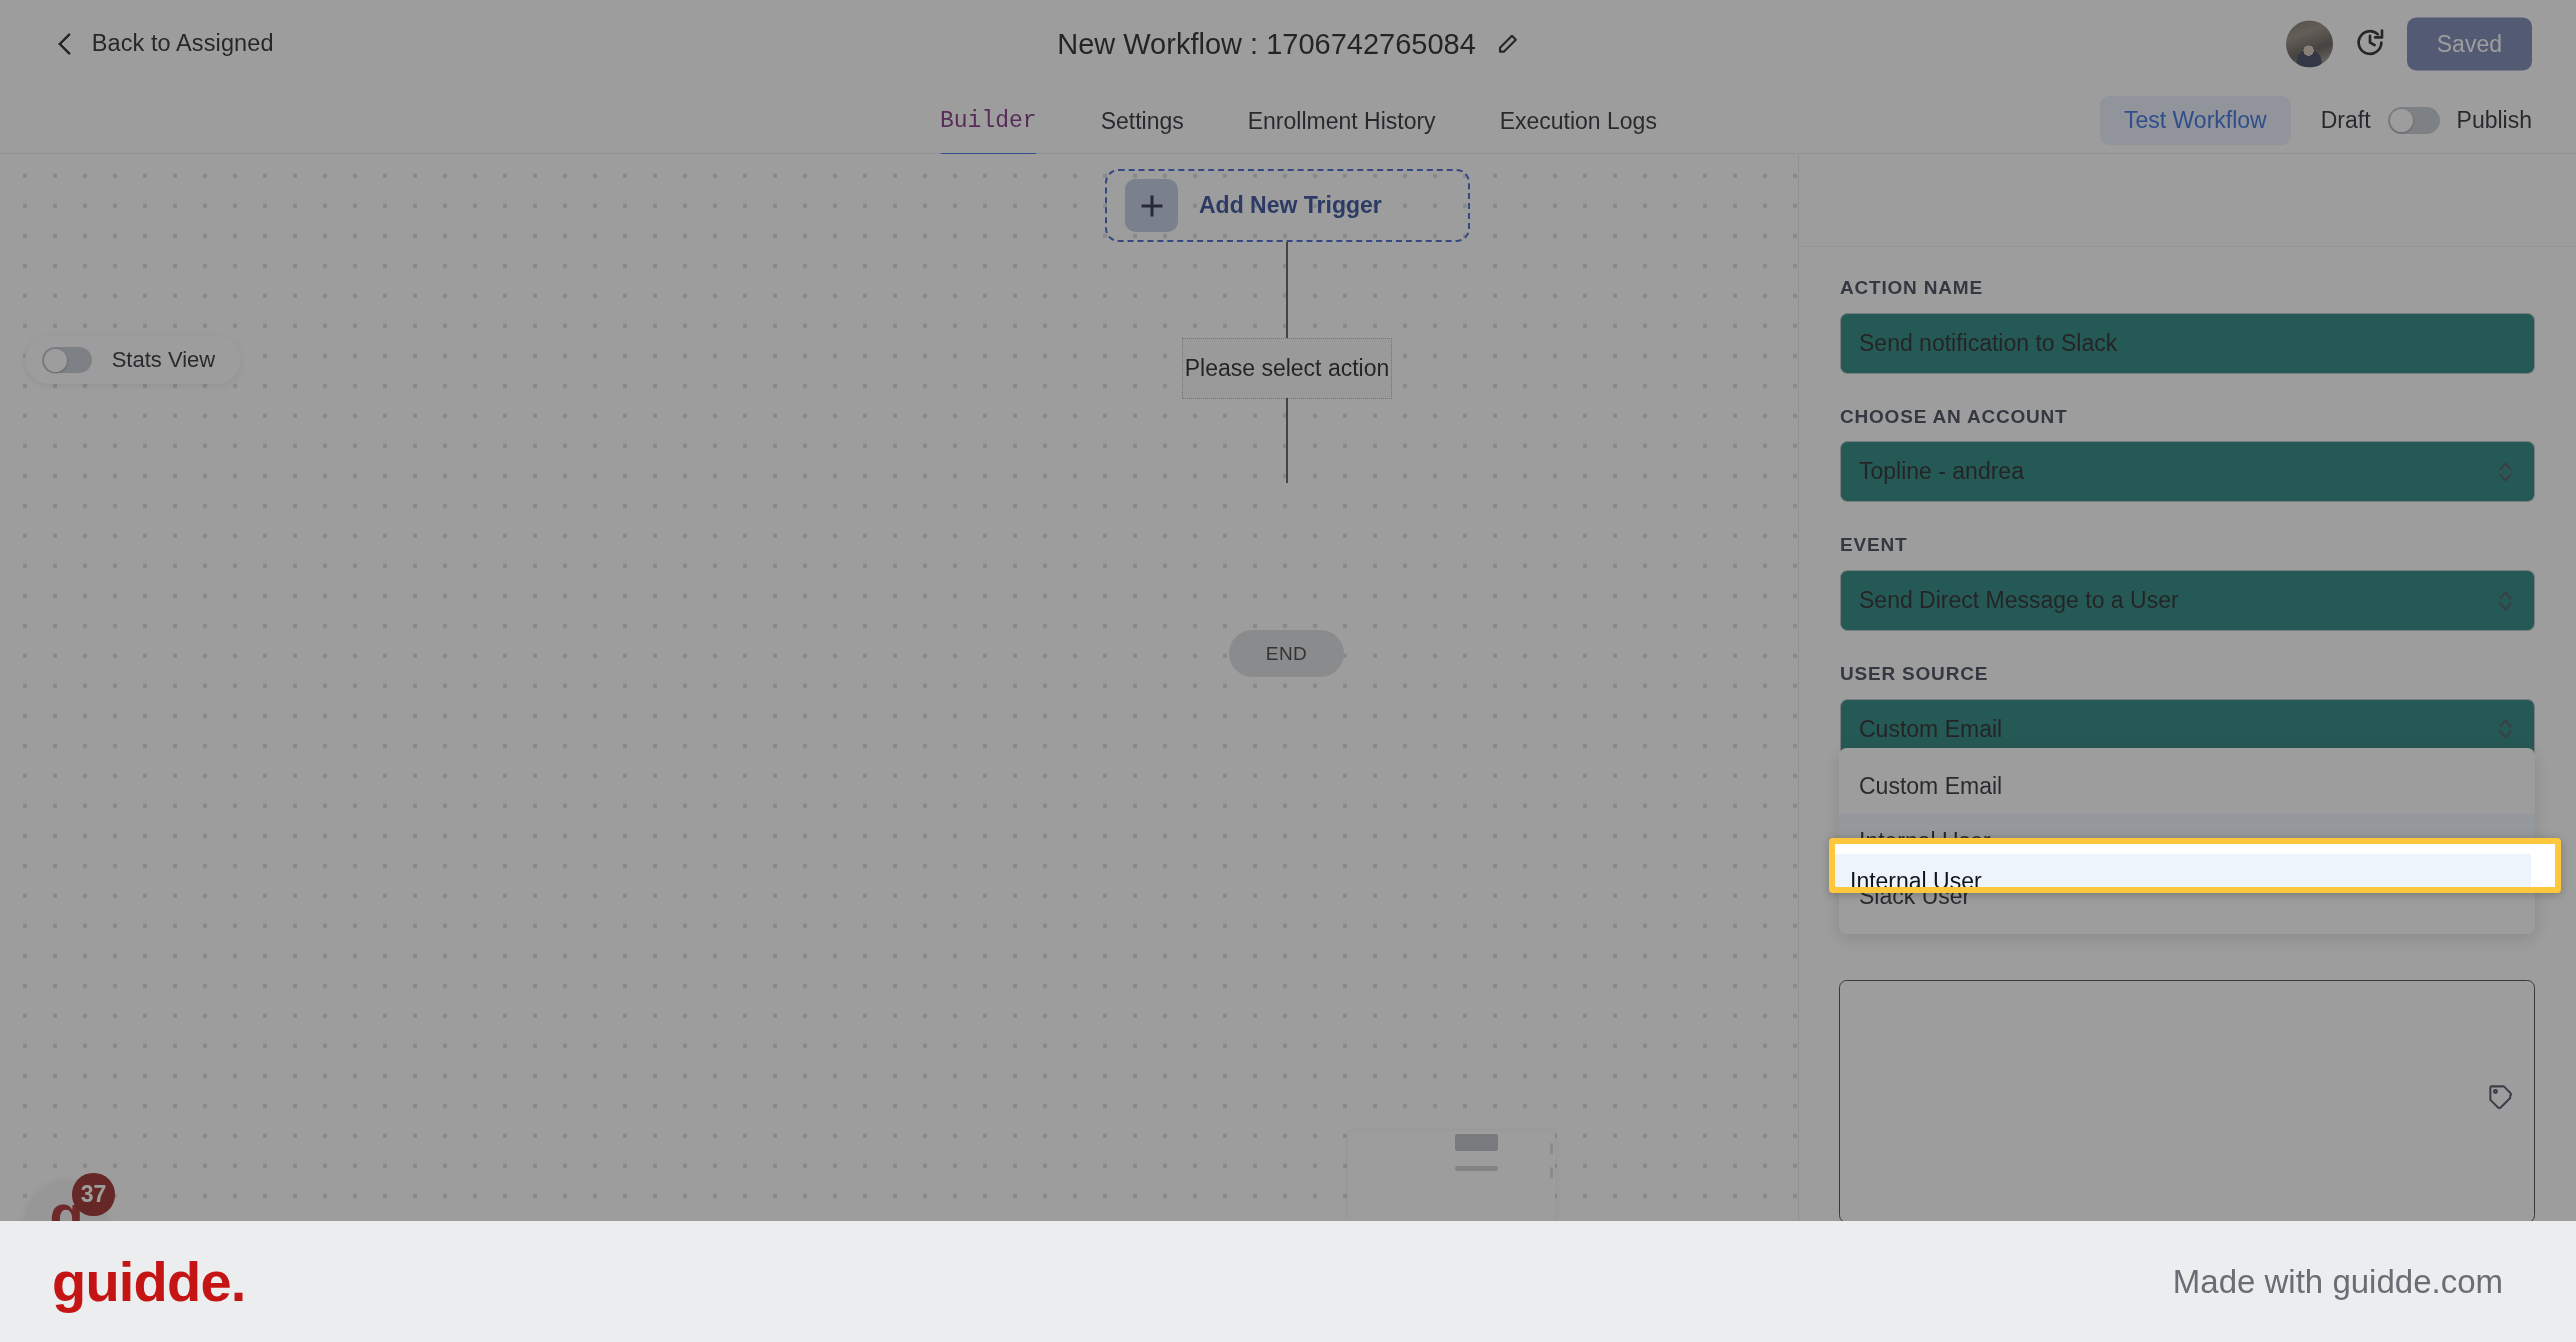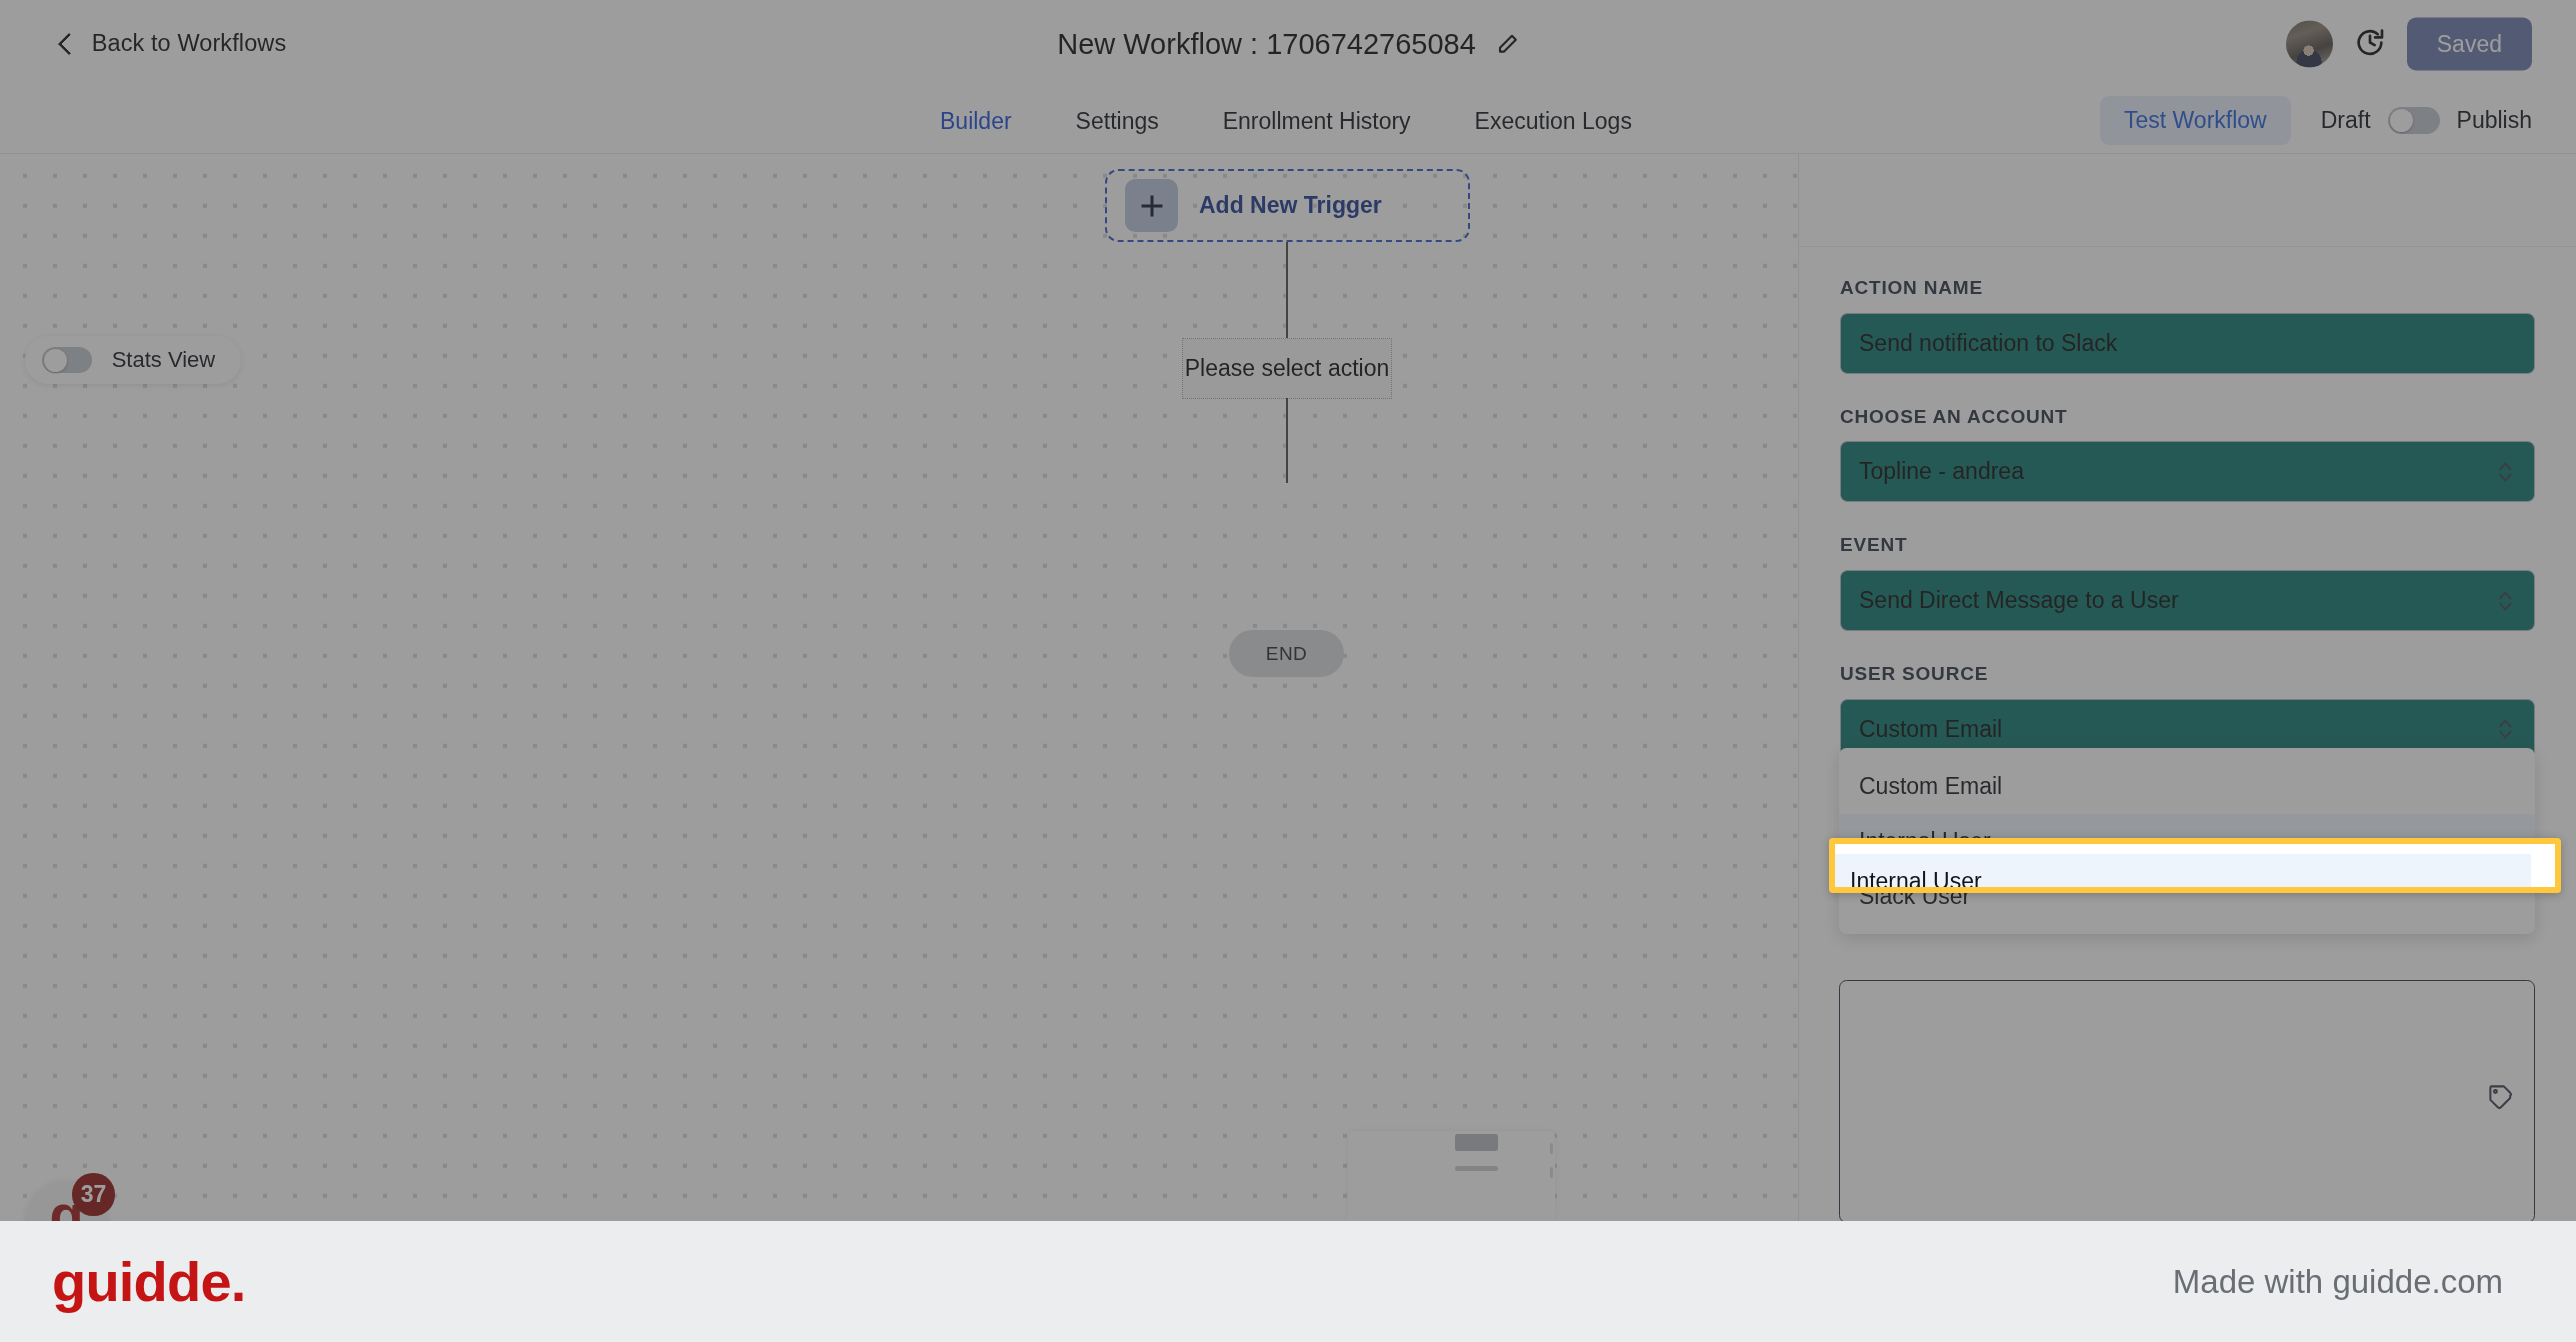--- a/index.html
+++ b/index.html
@@ -104,21 +104,21 @@
     display: flex; align-items: flex-start; gap: 0;
     height: 67px;
   }
   .tab {
     font-size: 23px; color: #12161c;
     padding: 21px 32px 0 32px;
     height: 67px;
     cursor: pointer;
     white-space: nowrap;
   }
-  .tab.active { color: #1d4ed8; }
+  .tab.active { color: #701a75; font-family: Liberation Mono, monospace; }
   .tab.active::after {
     content: "";
     display: block;
     margin-top: 19px;
     height: 3.8px; background: #2260d9; border-radius: 2.3px;
   }
 
   .tabsbar-right {
     position: absolute; right: 44px; top: 0;
     height: 67px;
@@ -404,21 +404,21 @@
 <body>
 
 <div id="app">
 
   <div id="page">
 
     <div class="topbar">
 
       <div class="back-link">
         <span class="back-chevron"></span>
-        <span class="back-label">Back to Workflows</span>
+        <span class="back-label">Back to Assigned</span>
       </div>
 
       <div class="wf-title-wrap">
         <span class="wf-title">New Workflow : 1706742765084</span>
         <span>
           <svg class="pencil-icon" viewBox="0 0 24 24" fill="none" stroke="#111" stroke-width="2.2" stroke-linecap="round" stroke-linejoin="round">
             <path d="M16.5 3.5l4 4L8 20H4v-4z"></path>
           </svg>
         </span>
       </div>

